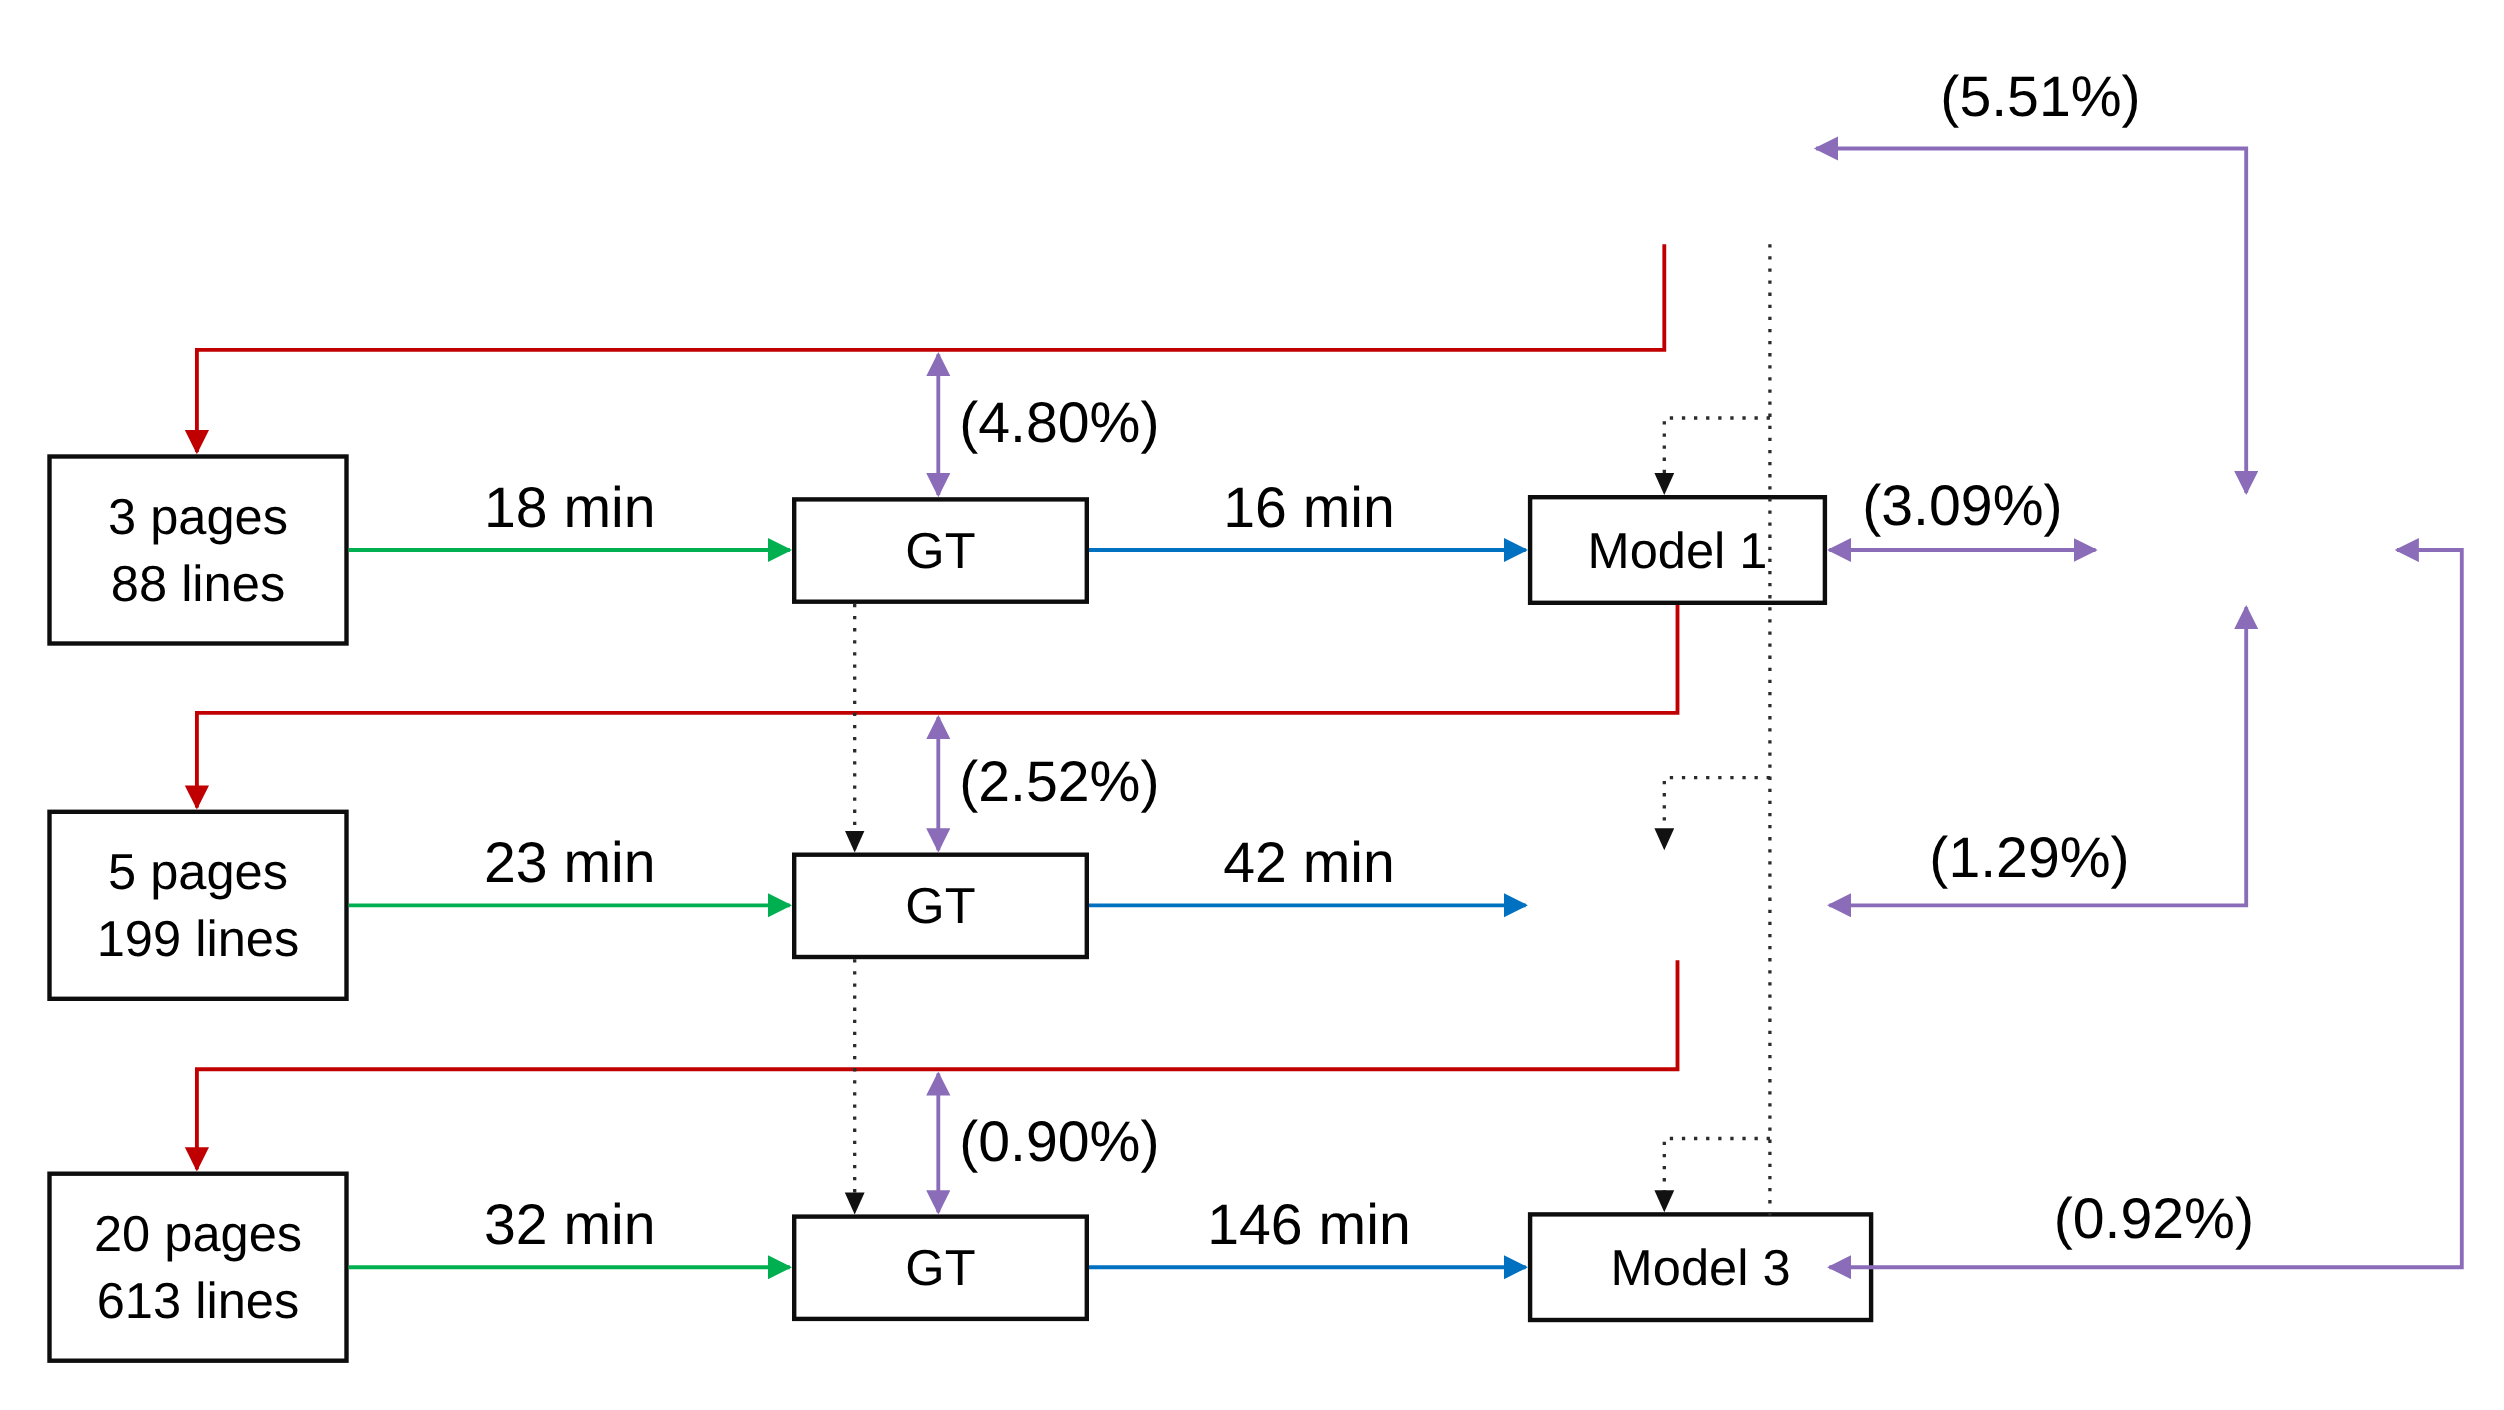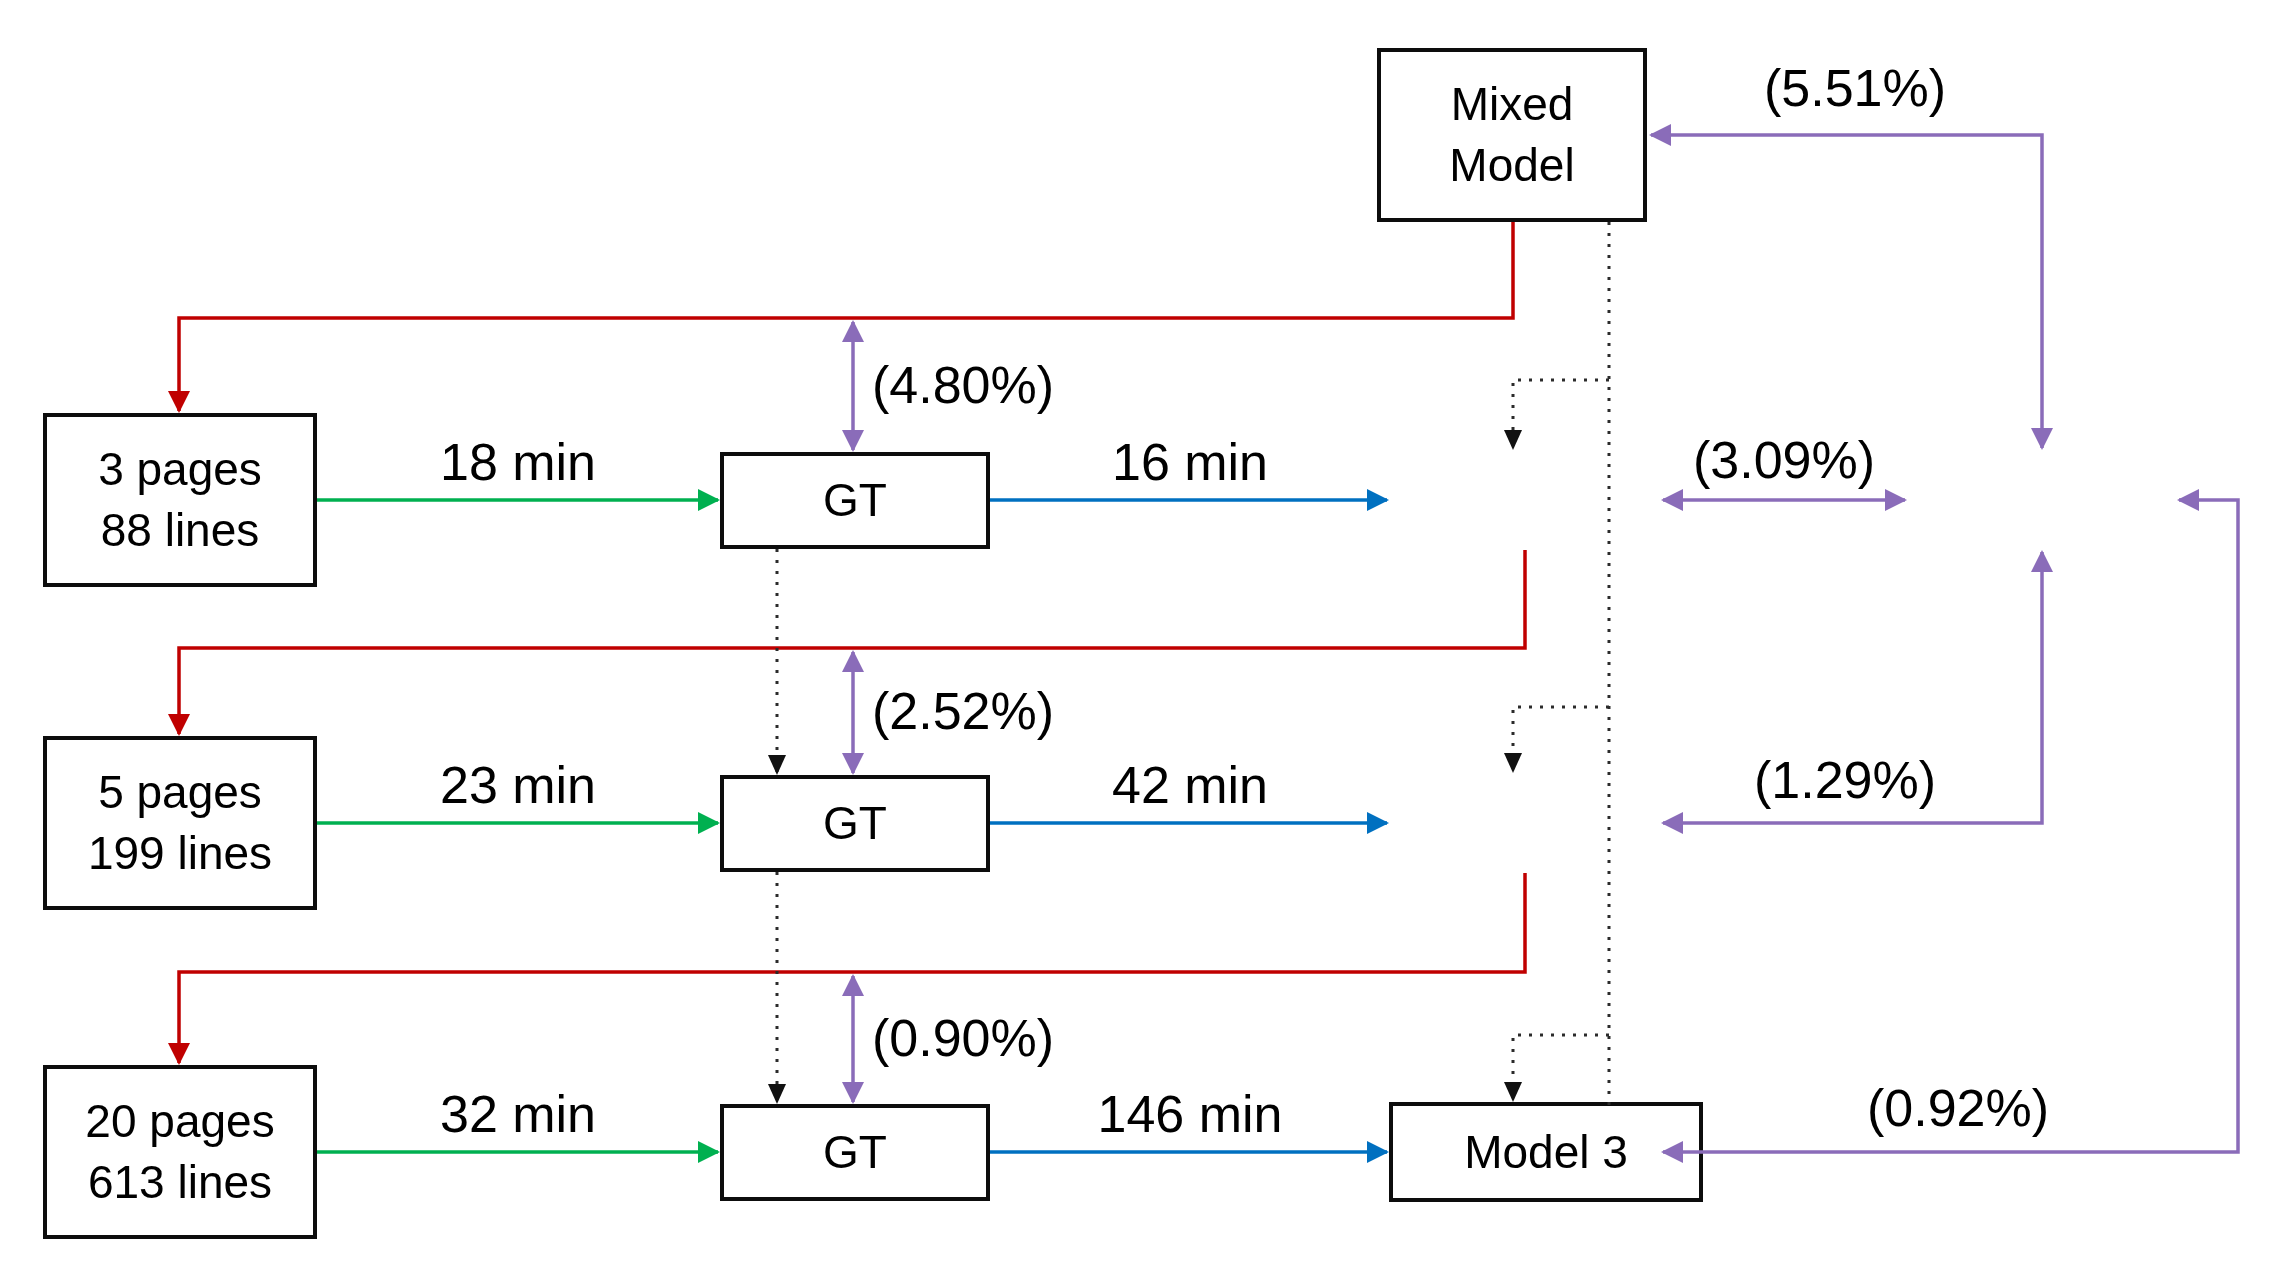--- a/index.html
+++ b/index.html
@@ -80,24 +80,20 @@
     <path class="ln ln-purple" d="M1663 1152 L2238 1152 L2238 500 L2179 500" marker-start="url(#ar-purple-s)" marker-end="url(#ar-purple-e)"></path>
 
     <path class="ln ln-dot" d="M1609 222 L1609 1110"></path>
     <path class="ln ln-dot" d="M1609 380 L1513 380 L1513 448" marker-end="url(#ar-black)"></path>
     <path class="ln ln-dot" d="M1609 707 L1513 707 L1513 771" marker-end="url(#ar-black)"></path>
     <path class="ln ln-dot" d="M1609 1035 L1513 1035 L1513 1100" marker-end="url(#ar-black)"></path>
     <path class="ln ln-dot" d="M777 549 L777 773" marker-end="url(#ar-black)"></path>
     <path class="ln ln-dot" d="M777 872 L777 1102" marker-end="url(#ar-black)"></path>
   </svg>
 
-  <div class="box" style="left:1377px;top:48px;width:270px;height:174px">
-    <span>Mixed</span>
-    <span>Model</span>
-  </div>
 
   <div class="box" style="left:43px;top:413px;width:274px;height:174px">
     <span>3 pages</span>
     <span>88 lines</span>
   </div>
   <div class="box" style="left:43px;top:736px;width:274px;height:174px">
     <span>5 pages</span>
     <span>199 lines</span>
   </div>
   <div class="box" style="left:43px;top:1065px;width:274px;height:174px">
@@ -108,20 +104,23 @@
   <div class="box" style="left:720px;top:452px;width:270px;height:97px">
     <span>GT</span>
   </div>
   <div class="box" style="left:720px;top:775px;width:270px;height:97px">
     <span>GT</span>
   </div>
   <div class="box" style="left:720px;top:1104px;width:270px;height:97px">
     <span>GT</span>
   </div>
 
+  <div class="box" style="left:1389px;top:450px;width:272px;height:100px">
+    <span>Model 1</span>
+  </div>
   <div class="box" style="left:1389px;top:1102px;width:314px;height:100px">
     <span>Model 3</span>
   </div>
 
 
   <div class="lbl" style="left:518px;top:462px">18 min</div>
   <div class="lbl" style="left:518px;top:785px">23 min</div>
   <div class="lbl" style="left:518px;top:1114px">32 min</div>
 
   <div class="lbl" style="left:1190px;top:462px">16 min</div>

